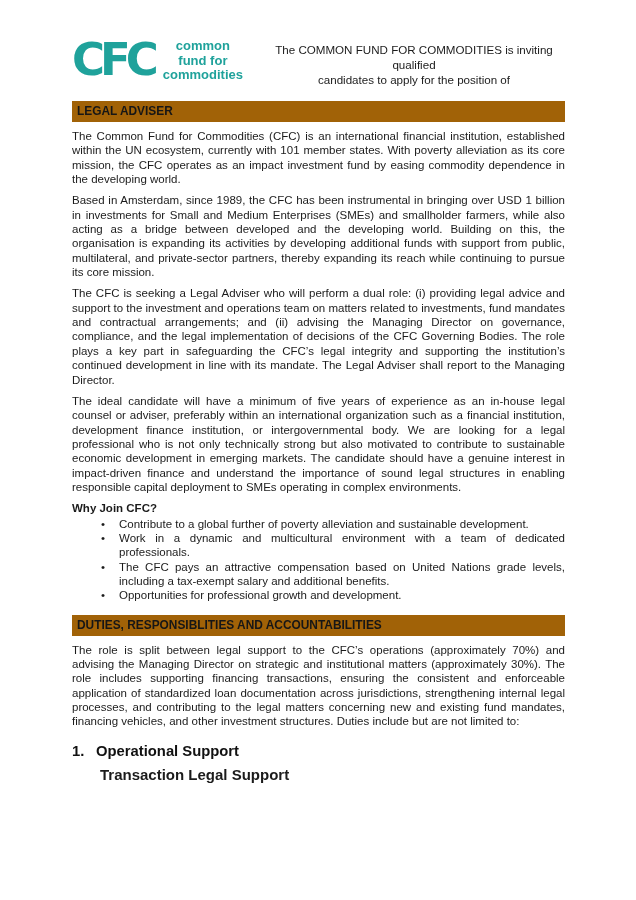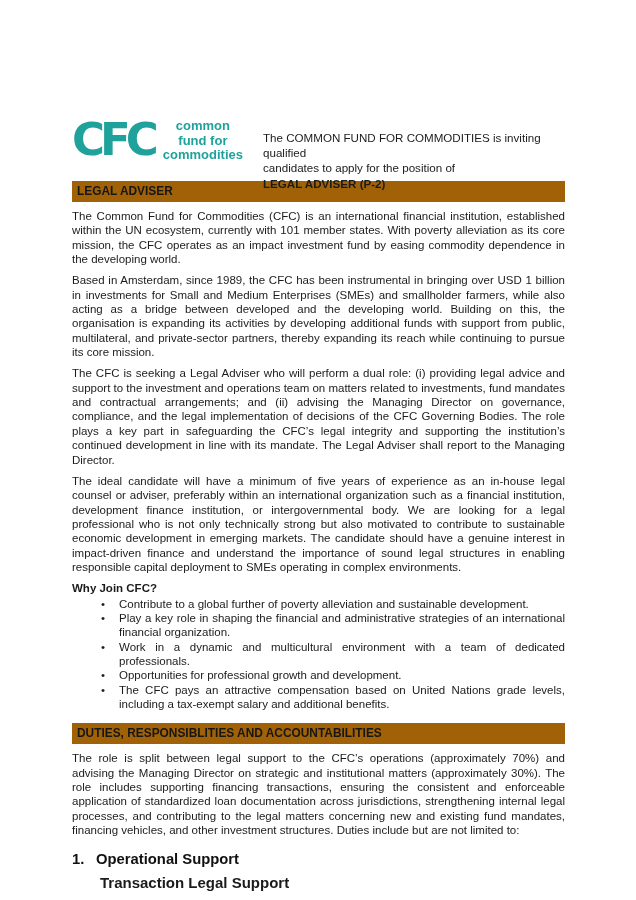--- a/index.html
+++ b/index.html
@@ -6,21 +6,21 @@
   .page {
     position: relative;
     width: 636px;
     height: 900px;
     background: #ffffff;
     font-family: "Liberation Sans", sans-serif;
     color: #1b1b1b;
     overflow: hidden;
   }
   .content {
-    padding: 116px 71px 0 72px;
+    padding: 36px 71px 0 72px;
   }
   
   .header-row {
     display: flex;
     justify-content: space-between;
     align-items: flex-start;
     height: 62px;
   }
   .logo { display: flex; align-items: flex-start; }
   .logo-acronym {
@@ -36,24 +36,24 @@
     margin-left: 9px;
     margin-top: 3px;
     font-size: 13px;
     line-height: 14.5px;
     font-weight: bold;
     color: var(--teal);
     text-align: center;
   }
   .banner {
     max-width: 302px;
-    text-align: left;
+    text-align: center;
     font-size: 11.6px;
     line-height: 15.2px;
-    margin-top: 14px;
+    margin-top: 6px;
     color: #1b1b1b;
   }
   .banner .bold { font-weight: bold; }
   
   .section-bar {
     background: #a16207;
     font-weight: bold;
     font-size: 11.9px;
     color: #161616;
     padding: 3px 5px 4px 5px;
@@ -119,38 +119,36 @@
         <div class="logo-acronym">CFC</div>
         <div class="logo-tagline">
           <div>common</div>
           <div>fund for</div>
           <div>commodities</div>
         </div>
       </div>
       <div class="banner">
         <div>The COMMON FUND FOR COMMODITIES is inviting qualified</div>
         <div>candidates to apply for the position of</div>
-        <div class="bold">LEGAL ADVISER (P-2)</div>
       </div>
     </div>
 
     <div class="section-bar">LEGAL ADVISER</div>
 
     <p class="doc">The Common Fund for Commodities (CFC) is an international financial institution, established within the UN ecosystem, currently with 101 member states. With poverty alleviation as its core mission, the CFC operates as an impact investment fund by easing commodity dependence in the developing world.</p>
     <p class="doc">Based in Amsterdam, since 1989, the CFC has been instrumental in bringing over USD 1 billion in investments for Small and Medium Enterprises (SMEs) and smallholder farmers, while also acting as a bridge between developed and the developing world. Building on this, the organisation is expanding its activities by developing additional funds with support from public, multilateral, and private-sector partners, thereby expanding its reach while continuing to pursue its core mission.</p>
     <p class="doc">The CFC is seeking a Legal Adviser who will perform a dual role: (i) providing legal advice and support to the investment and operations team on matters related to investments, fund mandates and contractual arrangements; and (ii) advising the Managing Director on governance, compliance, and the legal implementation of decisions of the CFC Governing Bodies. The role plays a key part in safeguarding the CFC’s legal integrity and supporting the institution’s continued development in line with its mandate. The Legal Adviser shall report to the Managing Director.</p>
     <p class="doc">The ideal candidate will have a minimum of five years of experience as an in-house legal counsel or adviser, preferably within an international organization such as a financial institution, development finance institution, or intergovernmental body. We are looking for a legal professional who is not only technically strong but also motivated to contribute to sustainable economic development in emerging markets. The candidate should have a genuine interest in impact-driven finance and understand the importance of sound legal structures in enabling responsible capital deployment to SMEs operating in complex environments.</p>
 
     <div class="why-join">Why Join CFC?</div>
     <ul class="doc-list">
       <li>Contribute to a global further of poverty alleviation and sustainable development.</li>
-      <li>Play a key role in shaping the financial and administrative strategies of an international financial organization.</li>
       <li>Work in a dynamic and multicultural environment with a team of dedicated professionals.</li>
+      <li>The CFC pays an attractive compensation based on United Nations grade levels, including a tax-exempt salary and additional benefits.</li>
       <li>Opportunities for professional growth and development.</li>
-      <li>The CFC pays an attractive compensation based on United Nations grade levels, including a tax-exempt salary and additional benefits.</li>
     </ul>
 
     <div class="section-bar second">DUTIES, RESPONSIBLITIES AND ACCOUNTABILITIES</div>
 
     <p class="doc">The role is split between legal support to the CFC’s operations (approximately 70%) and advising the Managing Director on strategic and institutional matters (approximately 30%). The role includes supporting financing transactions, ensuring the consistent and enforceable application of standardized loan documentation across jurisdictions, strengthening internal legal processes, and contributing to the legal matters concerning new and existing fund mandates, financing vehicles, and other investment structures. Duties include but are not limited to:</p>
 
     <div class="num-heading">
       <span class="num">1.</span>
       <span>Operational Support</span>
     </div>

